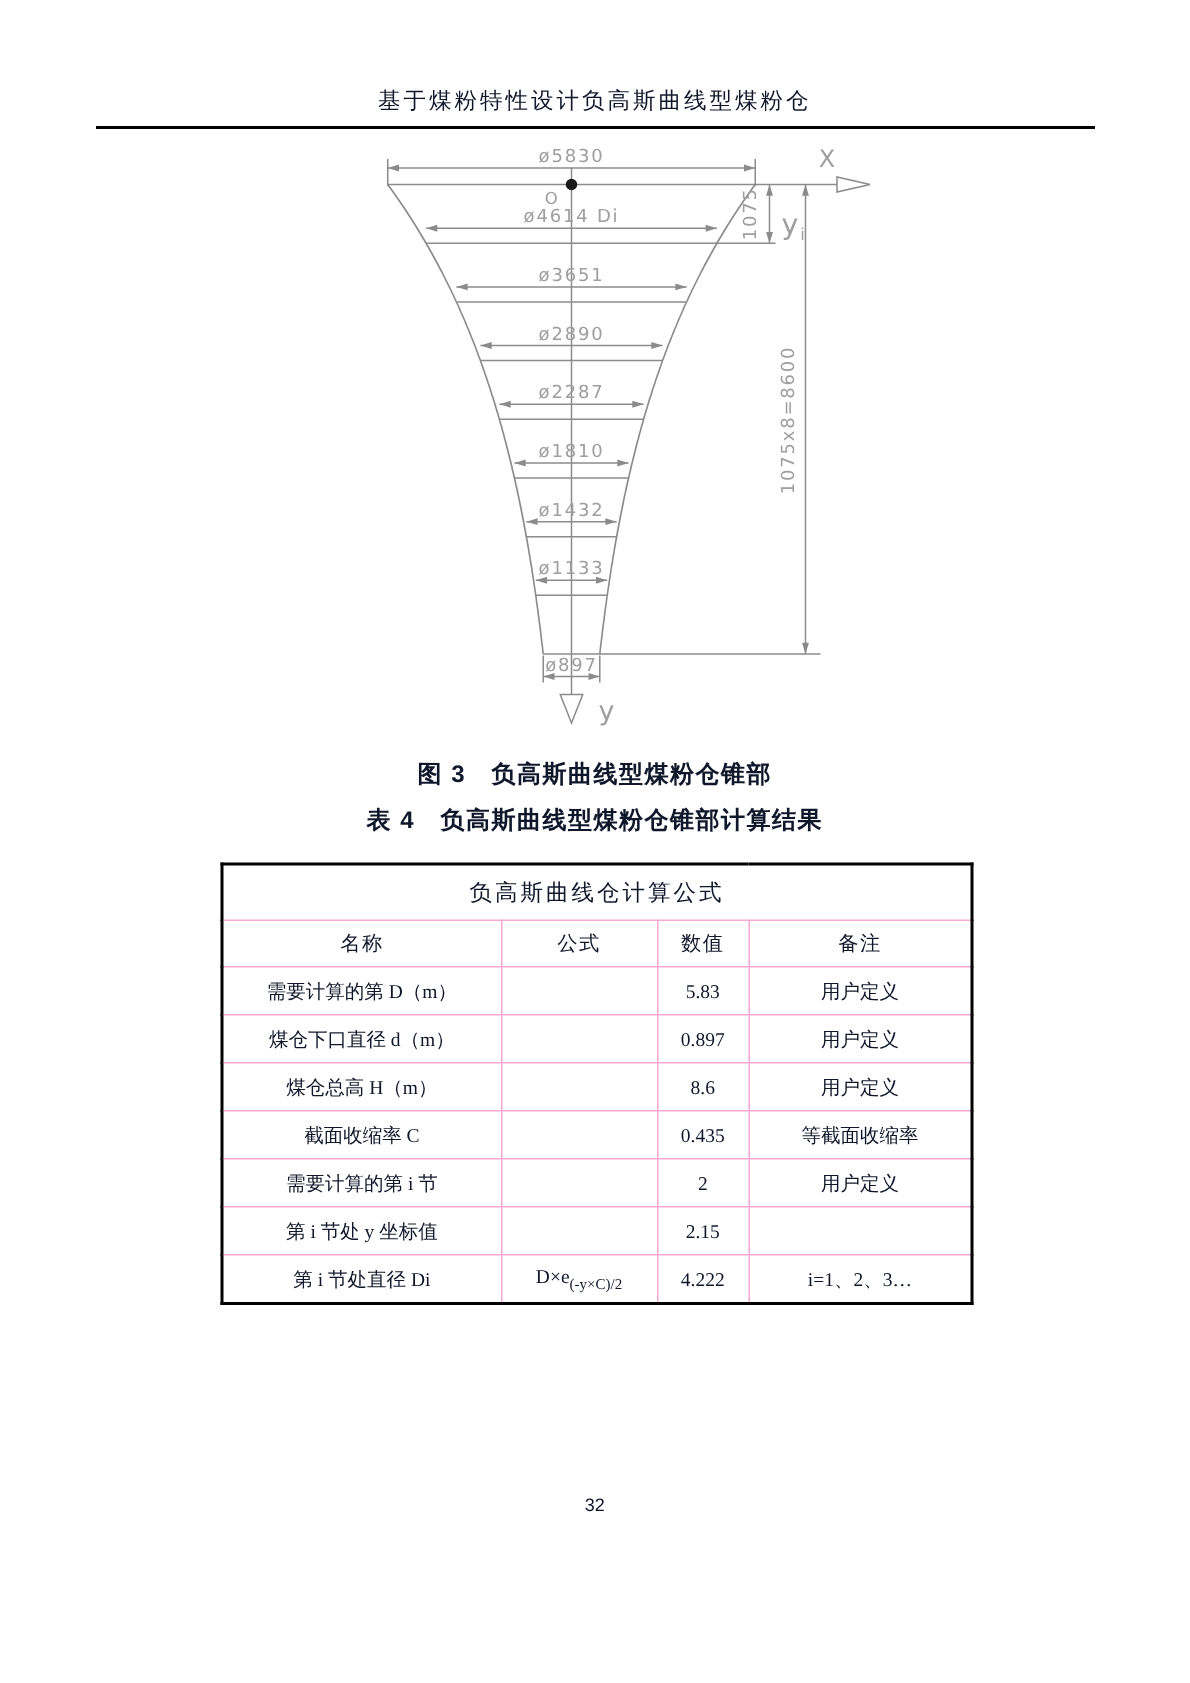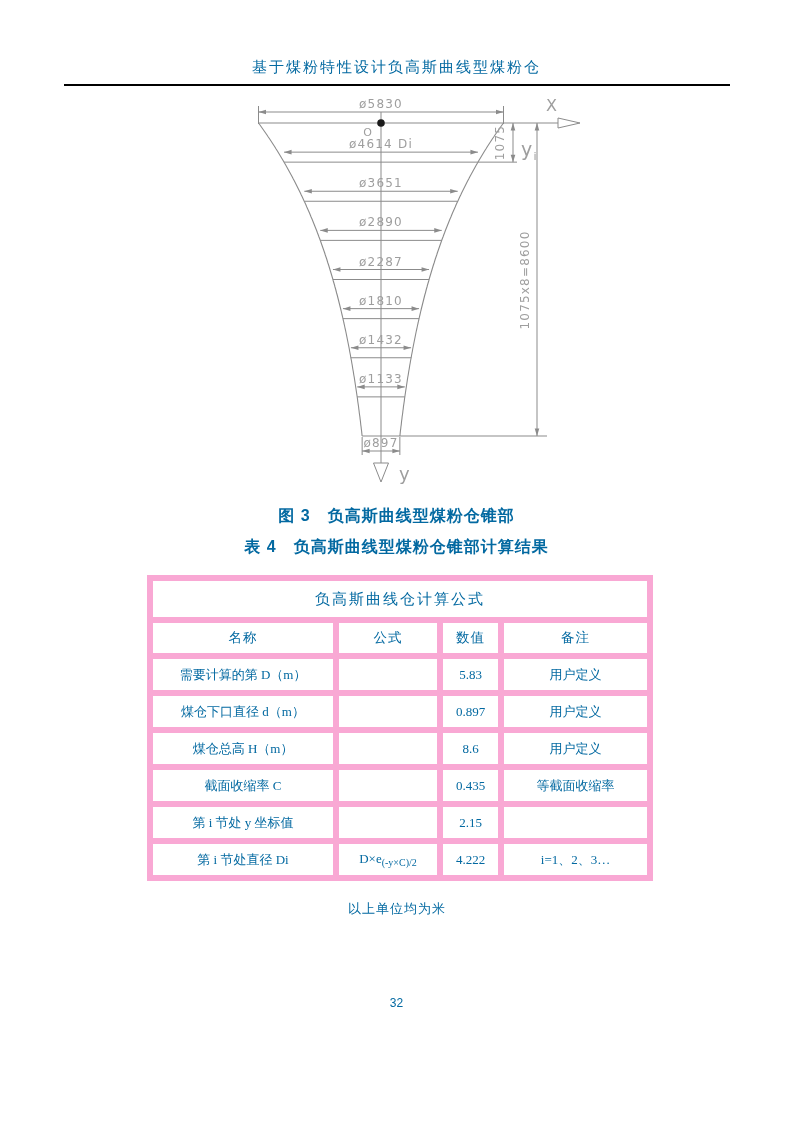--- a/index.html
+++ b/index.html
@@ -1,39 +1,39 @@
 <!DOCTYPE html>
 <html><head>
 <meta charset="utf-8">
 <style>
   html,body{margin:0;padding:0;background:#ffffff;}
   .page{
     position:relative;width:793px;height:1046px;background:#fff;
-    font-family:"Liberation Serif",serif;color:#0369a1;overflow:hidden;
+    font-family:"Liberation Serif",serif;color:#0f172a;overflow:hidden;
   }
   .doc-title{
     position:absolute;top:58px;left:0;width:100%;text-align:center;
     font-size:15px;letter-spacing:2px;
   }
   .header-rule{position:absolute;top:84px;left:64px;width:666px;height:2px;background:#000;}
   .figure-svg{position:absolute;left:240px;top:90px;}
   .cad-text{font-family:"DejaVu Sans",sans-serif;letter-spacing:1.2px;}
   .fig-caption,.tab-caption{
     position:absolute;left:0;width:100%;text-align:center;
     font-weight:bold;font-size:16px;letter-spacing:1px;
     font-family:"Liberation Sans","DejaVu Sans",sans-serif;
   }
   .fig-caption{top:506px;}
   .tab-caption{top:537px;}
   .calc-table{
     position:absolute;left:147px;top:575px;width:500px;
     border-collapse:collapse;table-layout:fixed;border:2px solid #000;
   }
   .calc-table th,.calc-table td{
-    border:6px solid #f9a8d4;text-align:center;vertical-align:middle;
+    border:1px solid #f9a8d4;text-align:center;vertical-align:middle;
     font-weight:normal;font-size:13px;padding:0 2px;
   }
   .calc-table .t-title{height:36px;font-size:15px;letter-spacing:2px;}
   .calc-table .hdr th{height:30px;font-size:13.5px;letter-spacing:1px;}
   .calc-table tbody td{height:31px;}
   .calc-table sub{font-size:10px;margin-top:28px;}
   .footnote{position:absolute;left:147px;top:900px;width:500px;text-align:center;font-size:13px;letter-spacing:1px;}
   .footer-bar{position:absolute;left:60px;top:1046px;}
   .page-num{
     position:absolute;top:996px;left:0;width:100%;text-align:center;
@@ -173,35 +173,40 @@
           <td>8.6</td>
           <td>用户定义</td>
         </tr>
         <tr>
           <td>截面收缩率 C</td>
           <td></td>
           <td>0.435</td>
           <td>等截面收缩率</td>
         </tr>
         <tr>
+          <td>需要计算的第 i 节</td>
+          <td></td>
+          <td>2</td>
+          <td>用户定义</td>
+        </tr>
+        <tr>
           <td>第 i 节处 y 坐标值</td>
           <td></td>
           <td>2.15</td>
           <td></td>
         </tr>
         <tr>
           <td>第 i 节处直径 Di</td>
           <td><span>D×e</span><sub>(-y×C)/2</sub></td>
           <td>4.222</td>
           <td>i=1、2、3…</td>
         </tr>
       </tbody>
   </table>
 
-  <div class="footnote">以上单位均为米</div>
 
   <svg class="footer-bar" width="680" height="16" viewBox="0 0 680 16">
     <path fill="#000" d="M4,7 C120,3.5 300,2.2 460,3.5 C560,4.3 650,5.2 676,7
          L676,8.6 C640,8.2 560,9.2 470,10.6 C360,12.2 220,11.4 100,9.6 C50,8.8 14,8.6 4,8.4 Z"></path>
   </svg>
   <div class="page-num">32</div>
   <div class="issue">2022.No.3</div>
 
 </div>
 

